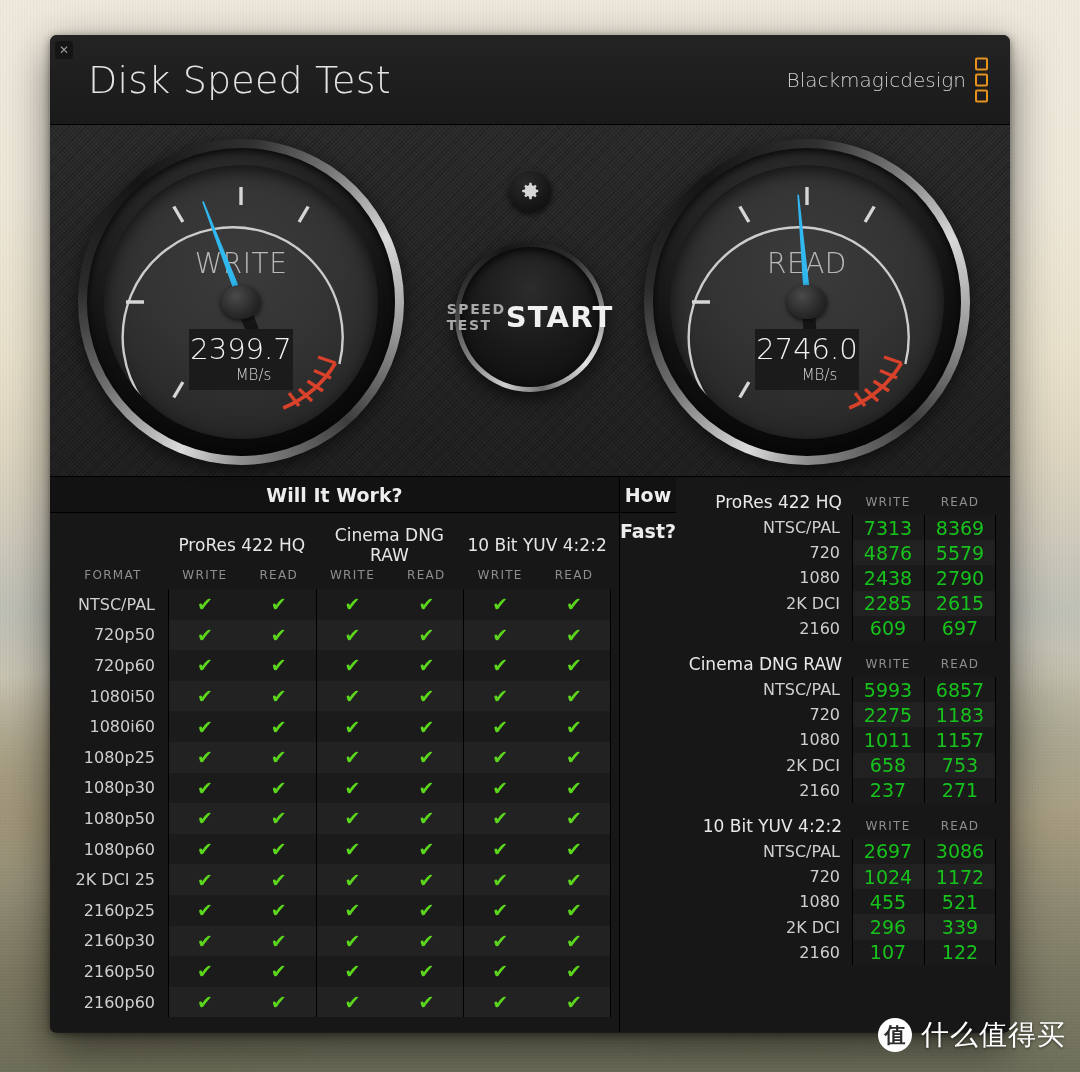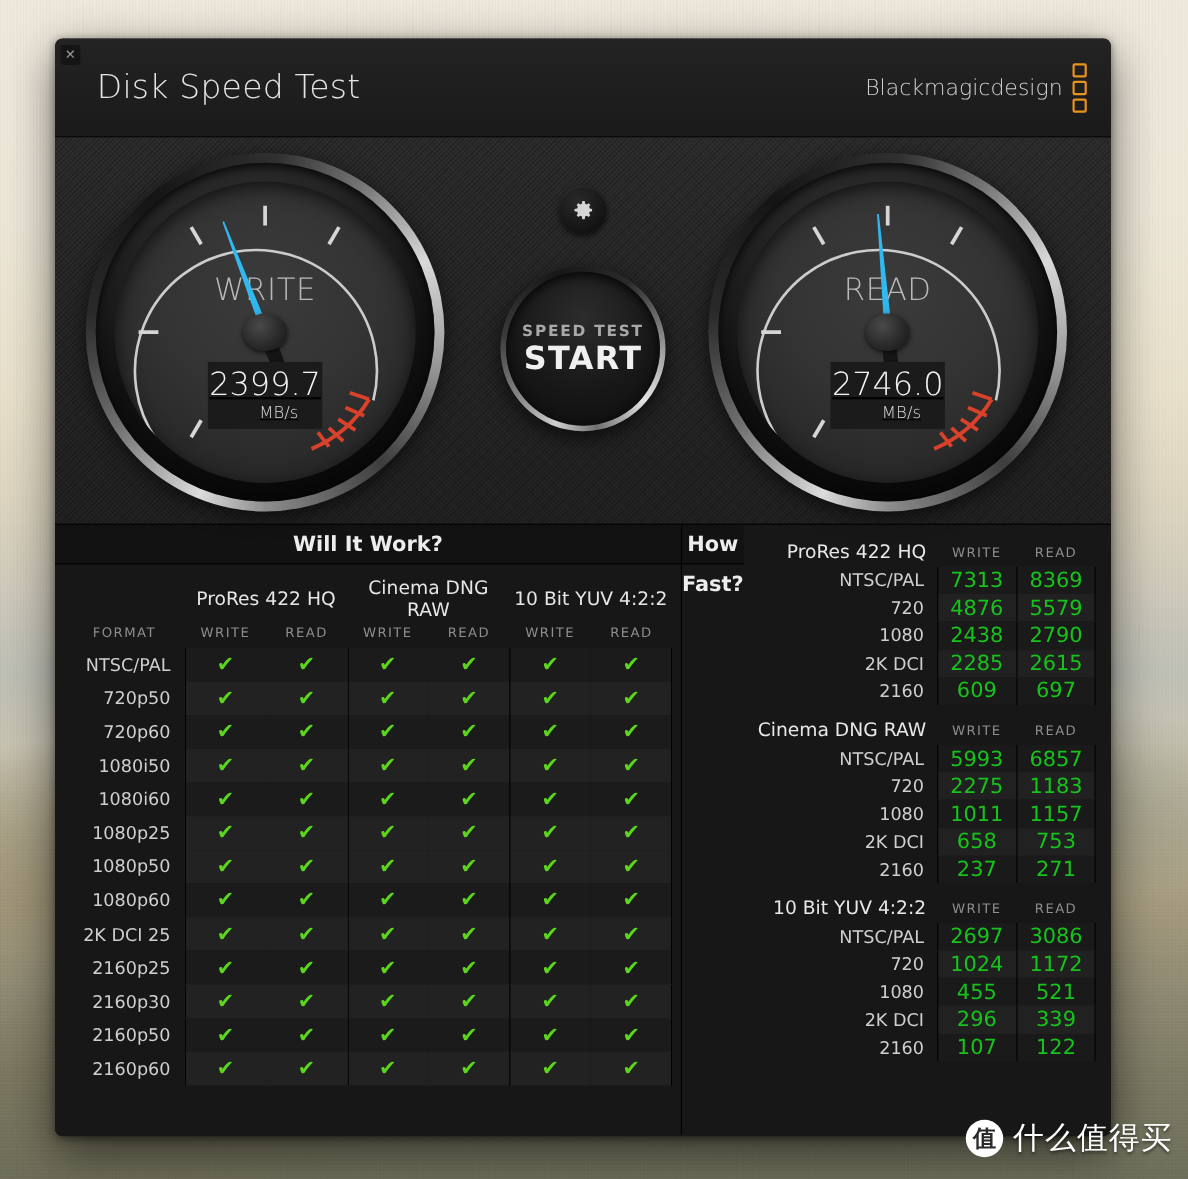--- a/index.html
+++ b/index.html
@@ -90,21 +90,21 @@
     width: 18px; height: 18px; border-radius: 3px;
     background: #151515;
     color: #9a9a9a; font-size: 12px; line-height: 18px;
     text-align: center; cursor: pointer; user-select: none;
     font-family: "DejaVu Sans", sans-serif;
   }
   #app-title {
     position: absolute; left: 38px; top: 50%;
     transform: translateY(-50%);
     color: #e3e3e3;
-    font-size: 30px;
+    font-size: 38px;
     font-weight: 300;
     letter-spacing: .2px;
     font-family: "DejaVu Sans", sans-serif;
   }
   #brand {
     position: absolute; right: 22px; top: 50%;
     transform: translateY(-50%);
     display: flex; align-items: center; gap: 9px;
   }
   #brand .brand-text {
@@ -182,21 +182,20 @@
     border-radius: 50%;
     background: radial-gradient(circle at 38% 32%, #4a4a4a, #2a2a2a 55%, #151515 100%);
     box-shadow: 0 2px 5px rgba(0,0,0,.7);
   }
   .readout {
     position: absolute; left: 50%; top: 60%;
     transform: translateX(-50%);
     width: 104px; padding: 5px 0 6px;
     background: #1b1b1b;
     text-align: center;
-    text-decoration: underline;
   }
   .readout .val {
     display: block; color: #f2f2f2; font-size: 29px; font-weight: 300;
     line-height: 1.05; font-family: "DejaVu Sans", sans-serif;
   }
   .readout .unit {
     display: block; color: #d8d8d8; font-size: 15px; font-weight: 300;
     margin-top: 1px; font-family: "DejaVu Sans", sans-serif; margin-left: 25px;
   }
 
@@ -217,21 +216,21 @@
     background: conic-gradient(from 200deg,
         #cfcfcf 0deg, #8c8c8c 30deg, #3a3a3a 80deg, #171717 140deg,
         #2b2b2b 195deg, #9b9b9b 250deg, #e4e4e4 290deg, #707070 330deg, #cfcfcf 360deg);
     padding: 5px;
     box-shadow: 0 6px 18px rgba(0,0,0,.65);
     cursor: pointer;
   }
   #start-inner {
     width: 100%; height: 100%; border-radius: 50%;
     background: radial-gradient(circle at 50% 30%, #2c2c2c 0%, #1a1a1a 48%, #0b0b0b 100%);
-    display: flex; flex-direction: column;
+    display: flex; 
     align-items: center; justify-content: center;
     box-shadow: inset 0 3px 10px rgba(0,0,0,.85);
   }
   #start-inner .lbl-small {
     color: #a8a8a8; font-size: 14px; font-weight: bold;
     letter-spacing: 1.6px; font-family: "DejaVu Sans", sans-serif;
   }
   #start-inner .lbl-big {
     color: #f0f0f0; font-size: 29px; font-weight: bold;
     letter-spacing: 1.2px; margin-top: -1px;
@@ -504,20 +503,29 @@
                 </tr>
                 <tr class="r-even">
                   <td class="fmt">1080p25</td>
                   <td class="cell sep-left">✔</td>
                   <td class="cell">✔</td>
                   <td class="cell sep-left">✔</td>
                   <td class="cell">✔</td>
                   <td class="cell sep-left">✔</td>
                   <td class="cell sep-right">✔</td>
                 </tr>
+                <tr class="r-odd">
+                  <td class="fmt">1080p30</td>
+                  <td class="cell sep-left">✔</td>
+                  <td class="cell">✔</td>
+                  <td class="cell sep-left">✔</td>
+                  <td class="cell">✔</td>
+                  <td class="cell sep-left">✔</td>
+                  <td class="cell sep-right">✔</td>
+                </tr>
                 <tr class="r-even">
                   <td class="fmt">1080p50</td>
                   <td class="cell sep-left">✔</td>
                   <td class="cell">✔</td>
                   <td class="cell sep-left">✔</td>
                   <td class="cell">✔</td>
                   <td class="cell sep-left">✔</td>
                   <td class="cell sep-right">✔</td>
                 </tr>
                 <tr class="r-odd">

